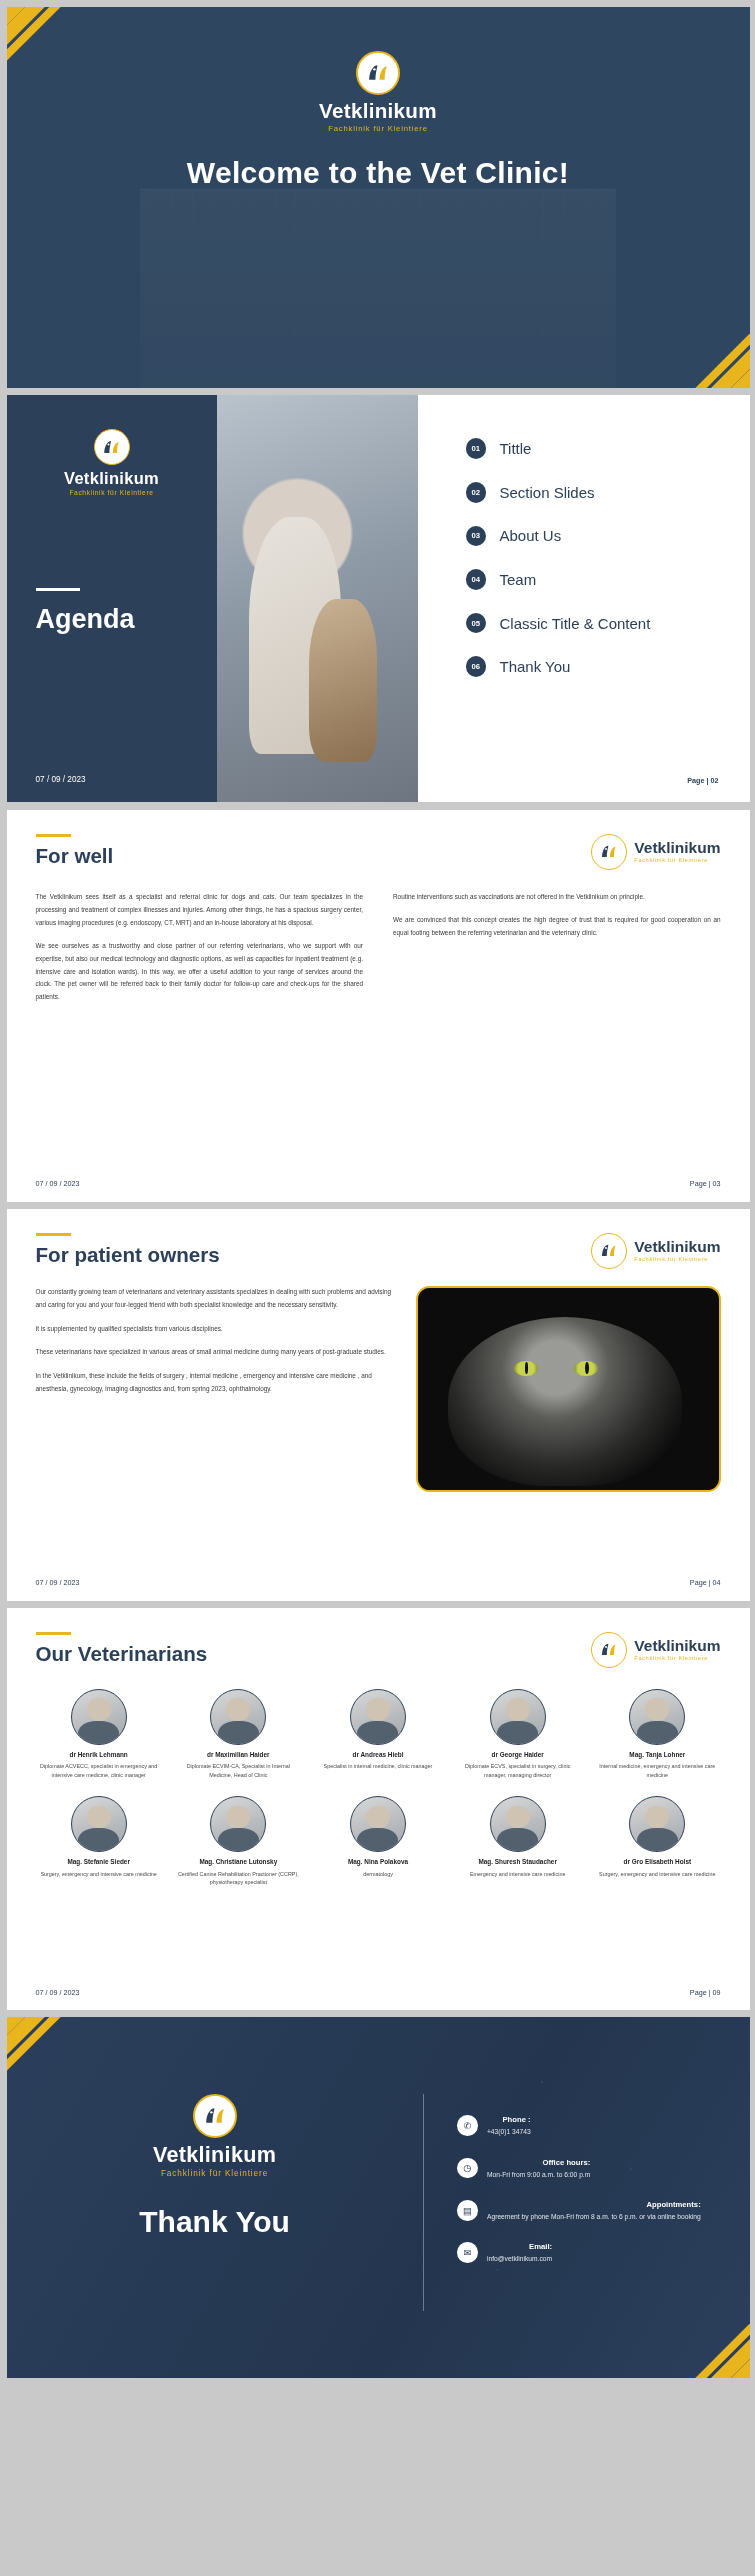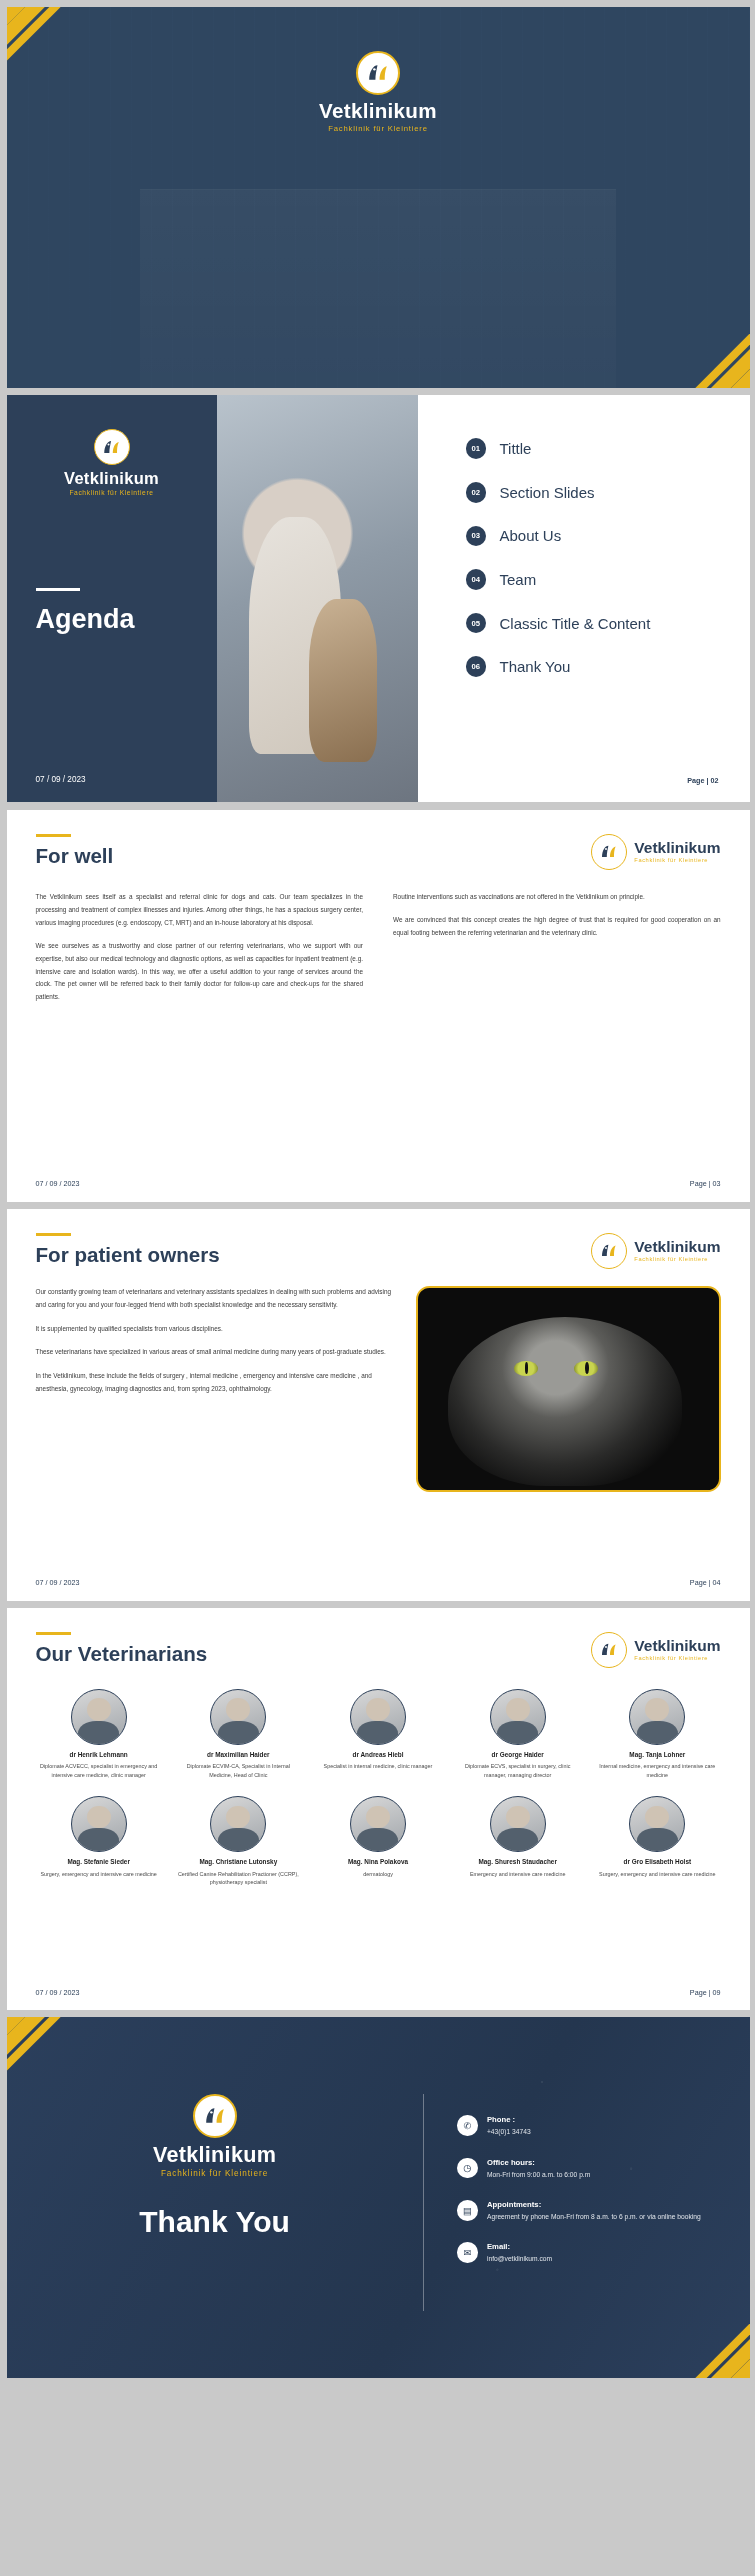--- a/index.html
+++ b/index.html
@@ -186,21 +186,21 @@
   .thanks .leftp .brand-sub { font-size: 8.2px; letter-spacing: 0.9px; }
   .thanks h2 { text-align:center; font-size: 30px; font-weight:bold; margin-top: 27px; }
   .thanks .divider { width:0.5px; background: rgba(255,255,255,.35); margin: 77px 0 67px 0; }
   .thanks .rightp { flex:1; padding: 98px 0 0 34px; }
   .ci { display:flex; align-items:flex-start; margin-bottom: 19.6px; }
   .ci .ico {
     width: 20.6px; height: 20.6px; border-radius:50%; background:#fff; color: var(--navy);
     display:flex; align-items:center; justify-content:center; margin-right: 9.3px; flex: none;
     font-size: 9.3px;
   }
-  .ci .t { font-size: 7.7px; font-weight:bold; color:#fff; margin-bottom: 3.1px; }
+  .ci .t { font-size: 7.7px; font-weight:bold; color:#fff; margin-bottom: 3.1px; text-align: right; }
   .ci .v { font-size: 6.7px; color:#e3e7ec; line-height:1.6; }
 </style>
 </head>
 <body>
 
 <div class="slide cover">
   <div class="bgbuild"></div>
   <div class="stripes-tl">
       <i></i>
       <i></i>
@@ -214,20 +214,21 @@
   <div class="cover-inner">
     <div class="logo-badge">
       <svg width="28" height="28" viewBox="0 0 54 54">
         <path d="M10 40 C10 24 18 12 26 12 C24 22 22 30 22 40 Z" fill="#2d4059"></path>
         <path d="M30 40 C30 26 36 16 44 14 C40 24 40 32 40 40 Z" fill="#e8b51d"></path>
         <circle cx="20" cy="20" r="2.4" fill="#fff"></circle>
       </svg>
     </div>
     <div class="brand-name">Vetklinikum</div>
     <div class="brand-sub">Fachklinik für Kleintiere</div>
+    <h1>Welcome to the Vet Clinic!</h1>
   </div>
 </div>
 
 <div class="slide agenda">
   <div class="left">
     <div class="logo-badge small">
       <svg width="23" height="23" viewBox="0 0 54 54">
         <path d="M10 40 C10 24 18 12 26 12 C24 22 22 30 22 40 Z" fill="#2d4059"></path>
         <path d="M30 40 C30 26 36 16 44 14 C40 24 40 32 40 40 Z" fill="#e8b51d"></path>
         <circle cx="20" cy="20" r="2.4" fill="#fff"></circle>

